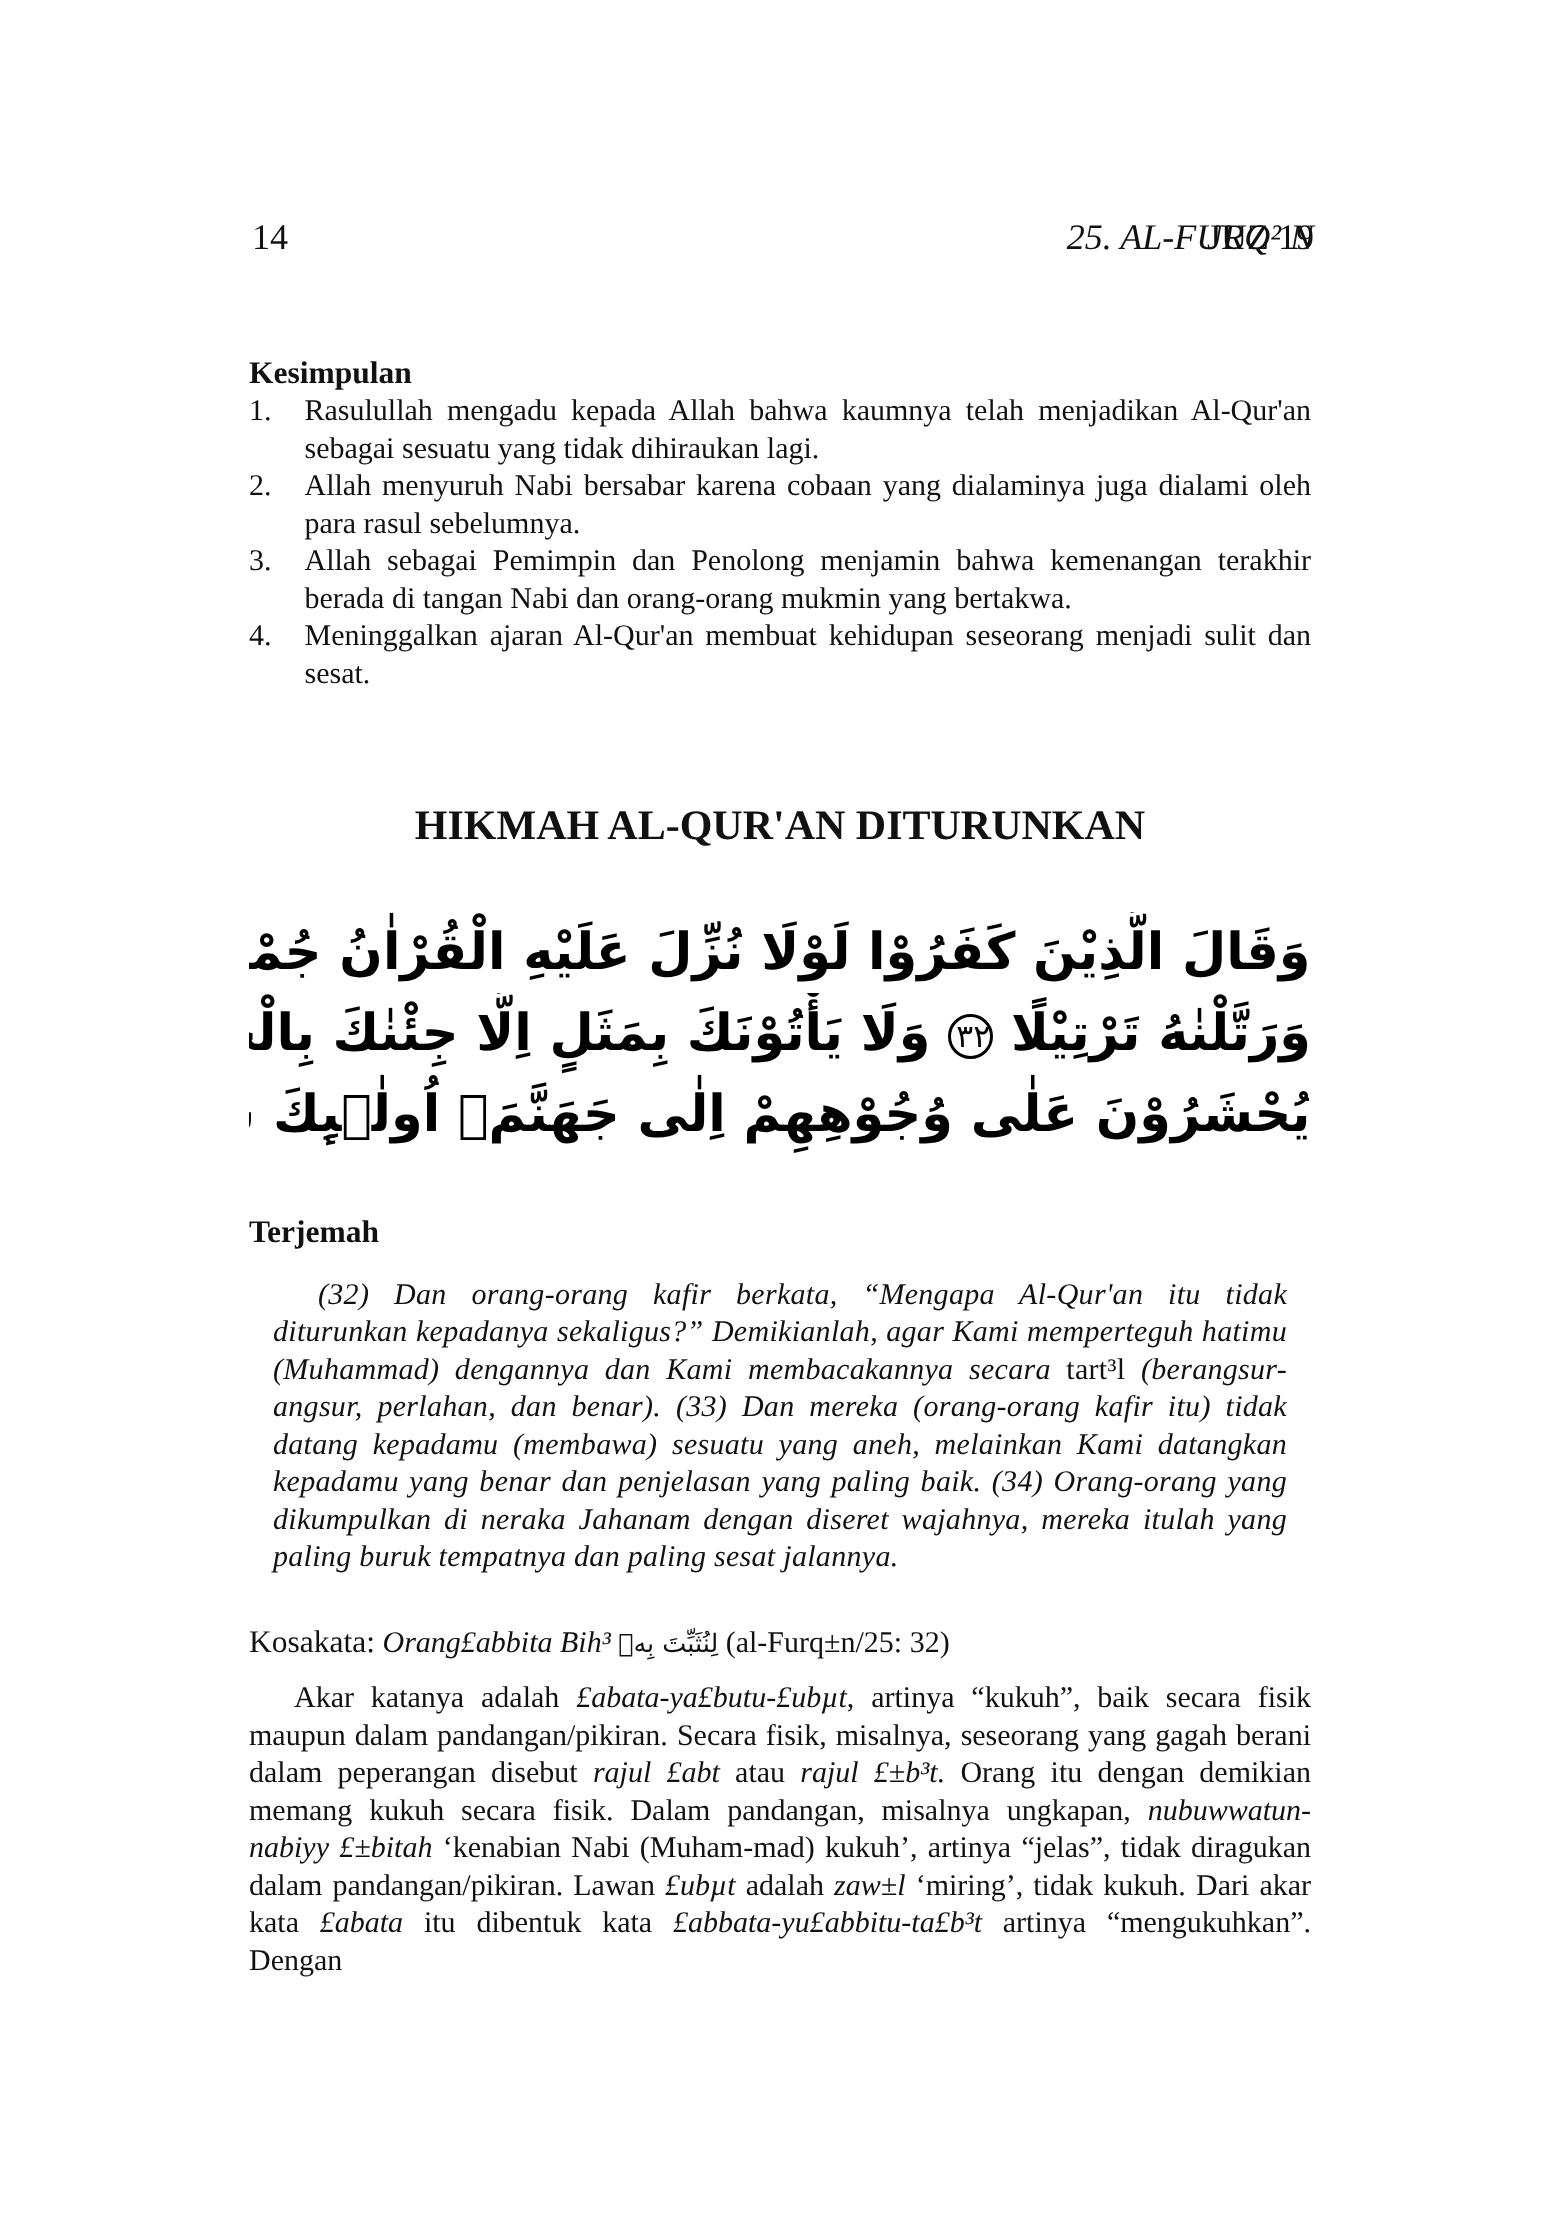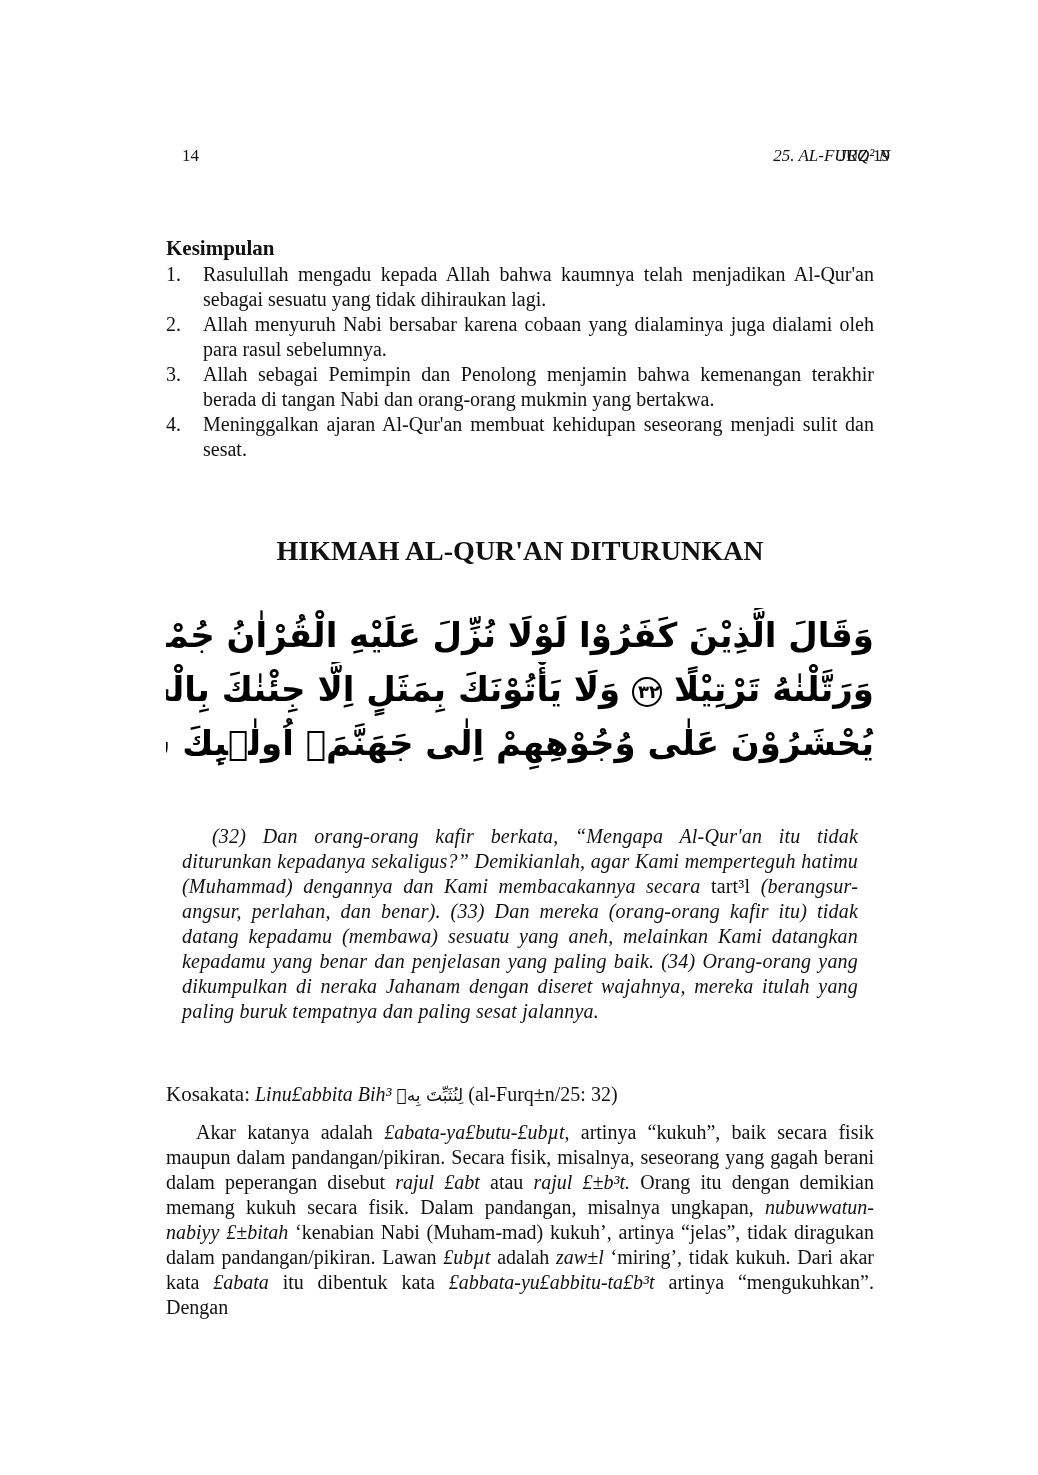--- a/index.html
+++ b/index.html
@@ -1,43 +1,43 @@
 <!DOCTYPE html>
 <html><head>
 <meta charset="utf-8">
 <style>
   html, body { margin: 0; padding: 0; background: #ffffff; }
   body { width: 1038px; height: 1475px; position: relative; overflow: hidden;
          font-family: "Liberation Serif", "DejaVu Serif", serif; color: #111; }
   .page { position: absolute; left: 166px; top: 0; width: 708px; }
-  .running-header { position: absolute; top: 146px; left: 16px; width: 708px; height: 26px;
-                    font-size: 17px; }
+  .running-header { position: absolute; top: 146px; left: 2px; width: 708px; height: 26px;
+                    font-size: 24px; }
   .rh-page { position: absolute; left: 0; top: 0; }
   .rh-title { position: absolute; left: 0; right: 0; top: 0; text-align: right; font-style: italic; }
   .rh-juz { position: absolute; right: 0; top: 0; text-align: right; }
 
   .section-heading { font-weight: bold; font-size: 21px; }
   .kesimpulan { position: absolute; top: 236px; left: 0; width: 708px; }
   .kesimpulan h3 { margin: 0 0 1px 0; line-height: 25px; }
   .klist { margin: 0; padding: 0; list-style: none; }
   .klist li { position: relative; padding-left: 37px; font-size: 20px; line-height: 25px;
               text-align: justify; text-align-last: left; }
   .klist li .num { position: absolute; left: 0; top: 0; }
   .klist li .txt { display: block; text-align: justify; }
 
   .title-block { position: absolute; top: 538px; left: 0; width: 708px; text-align: center;
                  font-weight: bold; font-size: 28px; line-height: 25px; }
 
   .arabic { position: absolute; top: 608px; left: 0; width: 708px; direction: rtl;
             font-family: "DejaVu Sans", sans-serif; font-weight: bold; font-size: 34px;
             line-height: 54px; text-align: justify; text-align-last: right; color: #000; }
   .arabic .line { display: block; white-space: nowrap; overflow: hidden; text-align: justify; text-align-last: justify; }
-  .ayah-mark { display: inline-block; font-size: 18px; border: 2px solid #000; border-radius: 50%;
+  .ayah-mark { display: inline-block; font-size: 21px; border: 2px solid #000; border-radius: 50%;
                width: 26px; height: 26px; line-height: 26px; text-align: center; vertical-align: middle;
-               font-weight: bold; }
+               font-weight: normal; }
 
   .terjemah { position: absolute; top: 808px; left: 0; width: 708px; }
   .terjemah h3 { margin: 0; line-height: 27px; }
   .terjemah p { margin: 16px; font-size: 20px; line-height: 25px; font-style: italic;
                 text-align: justify; text-indent: 30px; letter-spacing: 0.2px; }
   .terjemah p .up { font-style: normal; }
 
   .kosakata { position: absolute; top: 1082px; left: 0; width: 708px; font-size: 20px; line-height: 25px; }
   .kosakata .lbl { font-weight: normal; font-size: 21px; }
   .kosakata .term { font-style: italic; }
@@ -93,25 +93,26 @@
       
       
     </span>
     <span class="line" style="text-align-last:right;">
       <span>يُحْشَرُوْنَ عَلٰى وُجُوْهِهِمْ اِلٰى جَهَنَّمَۙ اُولٰۤىِٕكَ شَرٌّ مَّكَانًا وَّاَضَلُّ سَبِيْلًا</span>
       
     </span>
   </div>
 
   <div class="terjemah">
+    <h3 class="section-heading">Terjemah</h3>
     <p><span>(32) Dan orang-orang kafir berkata, “Mengapa Al-Qur'an itu tidak diturunkan kepadanya sekaligus?” Demikianlah, agar Kami memperteguh hatimu (Muhammad) dengannya dan Kami membacakannya secara </span><span class="up">tart³l</span><span> (berangsur-angsur, perlahan, dan benar). (33) Dan mereka (orang-orang kafir itu) tidak datang kepadamu (membawa) sesuatu yang aneh, melainkan Kami datangkan kepadamu yang benar dan penjelasan yang paling baik. (34) Orang-orang yang dikumpulkan di neraka Jahanam dengan diseret wajahnya, mereka itulah yang paling buruk tempatnya dan paling sesat jalannya.</span></p>
   </div>
 
   <div class="kosakata">
     <span class="lbl">Kosakata:</span>
-    <span class="term">Linu£abbita Bih³</span>
+    <span class="term">Orang£abbita Bih³</span>
     <span class="ar" lang="ar" dir="rtl">لِنُثَبِّتَ بِهٖ</span>
     <span>(al-Furq±n/25: 32)</span>
   </div>
 
   <p class="body-text"><span>Akar katanya adalah </span><i>£abata-ya£butu-£ubµt</i><span>, artinya “kukuh”, baik secara fisik maupun dalam pandangan/pikiran. Secara fisik, misalnya, seseorang yang gagah berani dalam peperangan disebut </span><i>rajul £abt</i><span> atau </span><i>rajul £±b³t.</i><span> Orang itu dengan demikian memang kukuh secara fisik. Dalam pandangan, misalnya ungkapan, </span><i>nubuwwatun-nabiyy £±bitah</i><span> ‘kenabian Nabi (Muham-mad) kukuh’, artinya “jelas”, tidak diragukan dalam pandangan/pikiran. Lawan </span><i>£ubµt</i><span> adalah  </span><i>zaw±l</i><span> ‘miring’, tidak kukuh. Dari akar kata </span><i>£abata</i><span> itu dibentuk kata </span><i>£abbata-yu£abbitu-ta£b³t</i><span> artinya “mengukuhkan”. Dengan</span></p>
 
 </div>
 
 </body></html>

